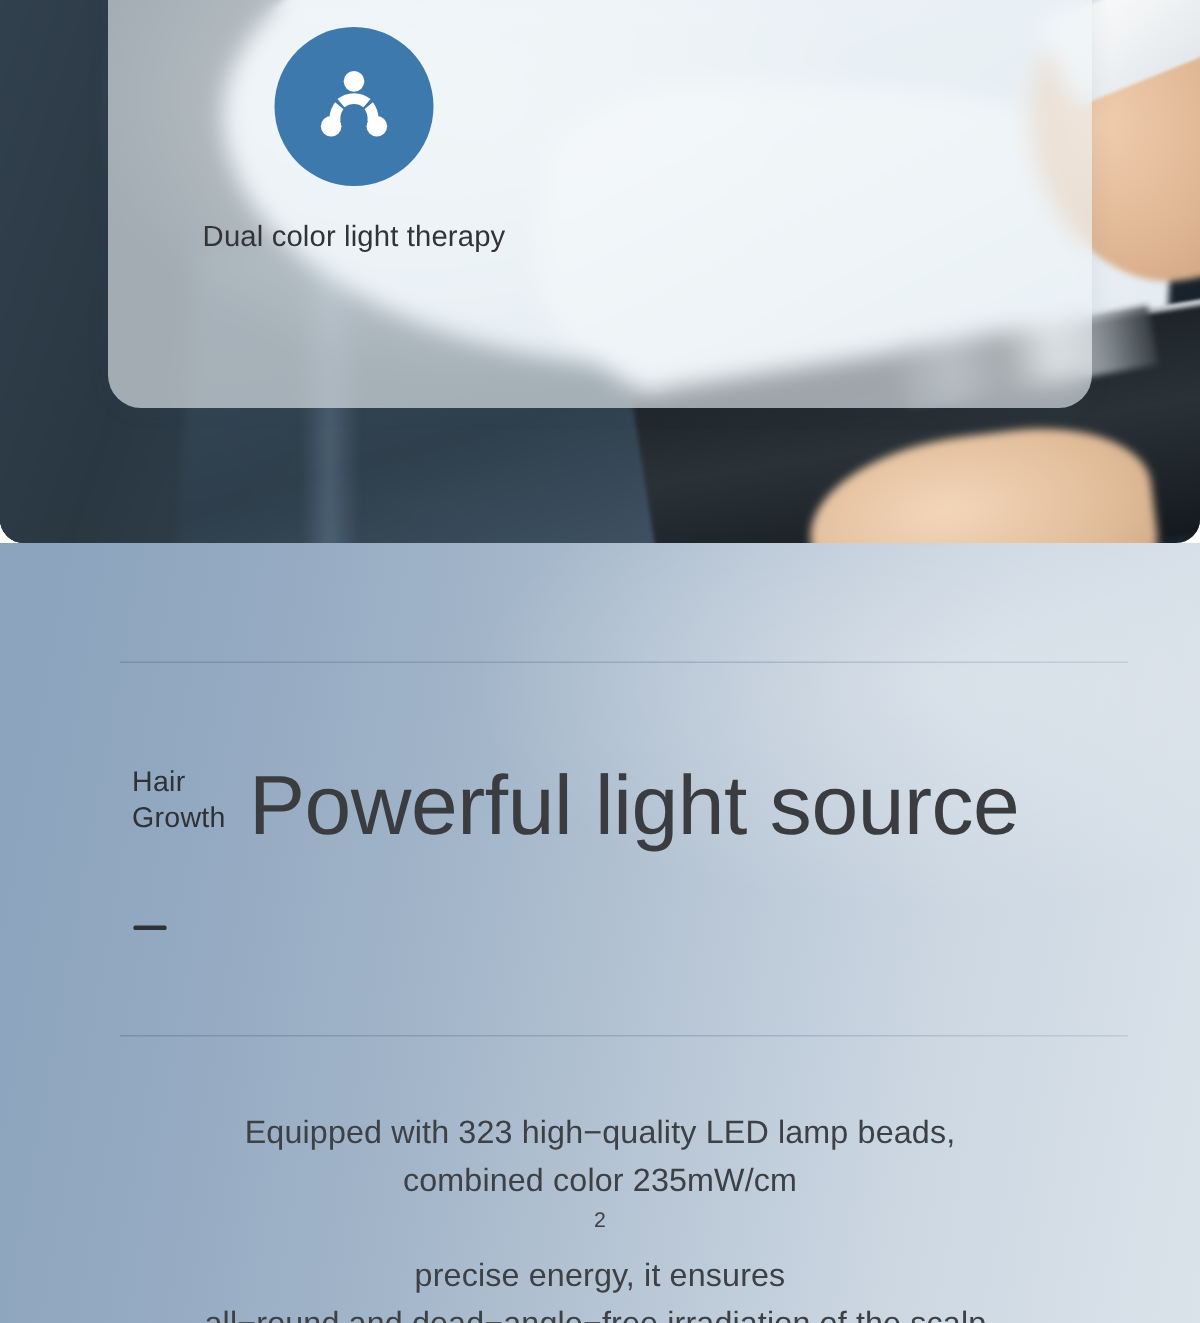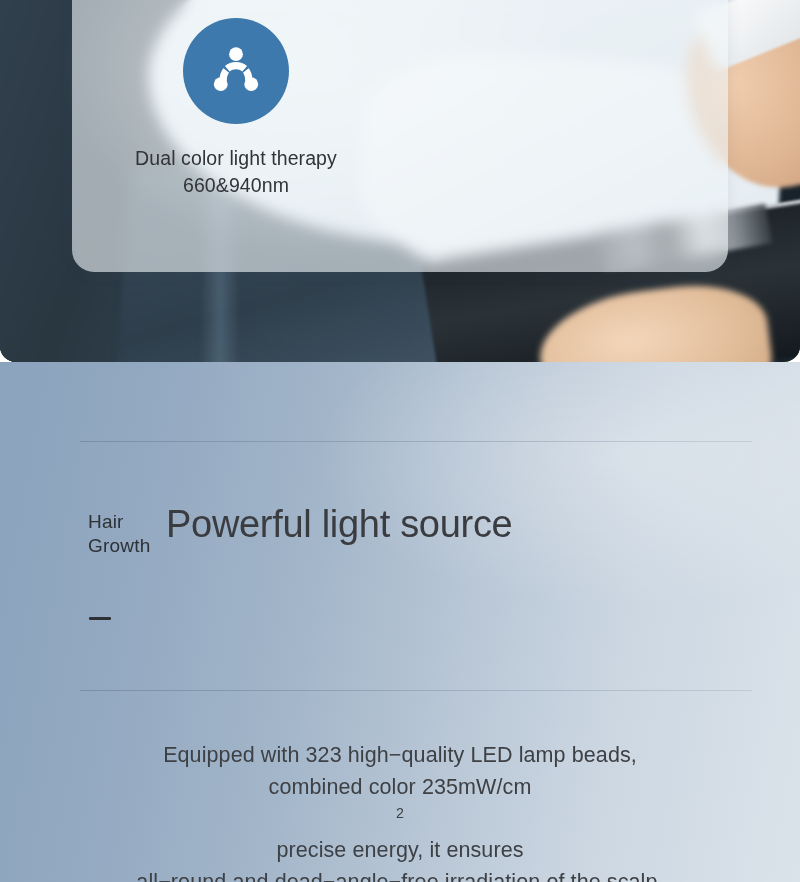--- a/index.html
+++ b/index.html
@@ -164,21 +164,21 @@
     font-size:19px; line-height:1.24;
     color:#2e3136; letter-spacing:.2px;
   }
   .eyebrow .e2{ display:block; }
   .dash{
     position:absolute; left:89px; top:255px;
     width:22px; height:3px; background:#2e3136; border-radius:1px;
   }
   .headline{
     position:absolute; left:166px; top:136px;
-    font-size:38px; line-height:1.40;
+    font-size:56px; line-height:1.40;
     color:#3a3c40;
     letter-spacing:-.3px;
   }
   .headline .hl2{ display:block; padding-left:4px; }
 
   .body-copy{
     position:absolute; left:0; top:378px; width:800px;
     text-align:center;
     color:#3d4044;
     font-size:21.5px;
@@ -217,21 +217,20 @@
                 <circle cx="15.2" cy="46.5" r="7.6"></circle>
                 <circle cx="48.8" cy="46.5" r="7.6"></circle>
                 <path d="M32 22.2c-4.6 0-8.9 1.6-12.2 4.3l5.2 6.1c2-1.5 4.4-2.4 7-2.4s5 .9 7 2.4l5.2-6.1C40.9 23.8 36.6 22.2 32 22.2z"></path>
                 <path d="M16.6 31.3c-2.3 3.9-3.1 8.4-2.4 12.6l7.9-1.3c-.4-2.5.1-5.1 1.4-7.4 .2-.4 .5-.8 .8-1.2l-6.2-5.1C17.5 29.7 17 30.5 16.6 31.3z"></path>
                 <path d="M47.4 31.3c-.4-.8-.9-1.6-1.5-2.4l-6.2 5.1c.3 .4 .6 .8 .8 1.2 1.3 2.3 1.8 4.9 1.4 7.4l7.9 1.3C50.5 39.7 49.7 35.2 47.4 31.3z"></path>
               </g>
             </svg>
           </div>
           <div class="feat-text">
             <span>Dual color light therapy</span>
-            <span class="l2">660&amp;940nm</span>
           </div>
         </div>
 
 
       </div>
     </div>
   </div>
 </div>
 
 <div class="lower">

